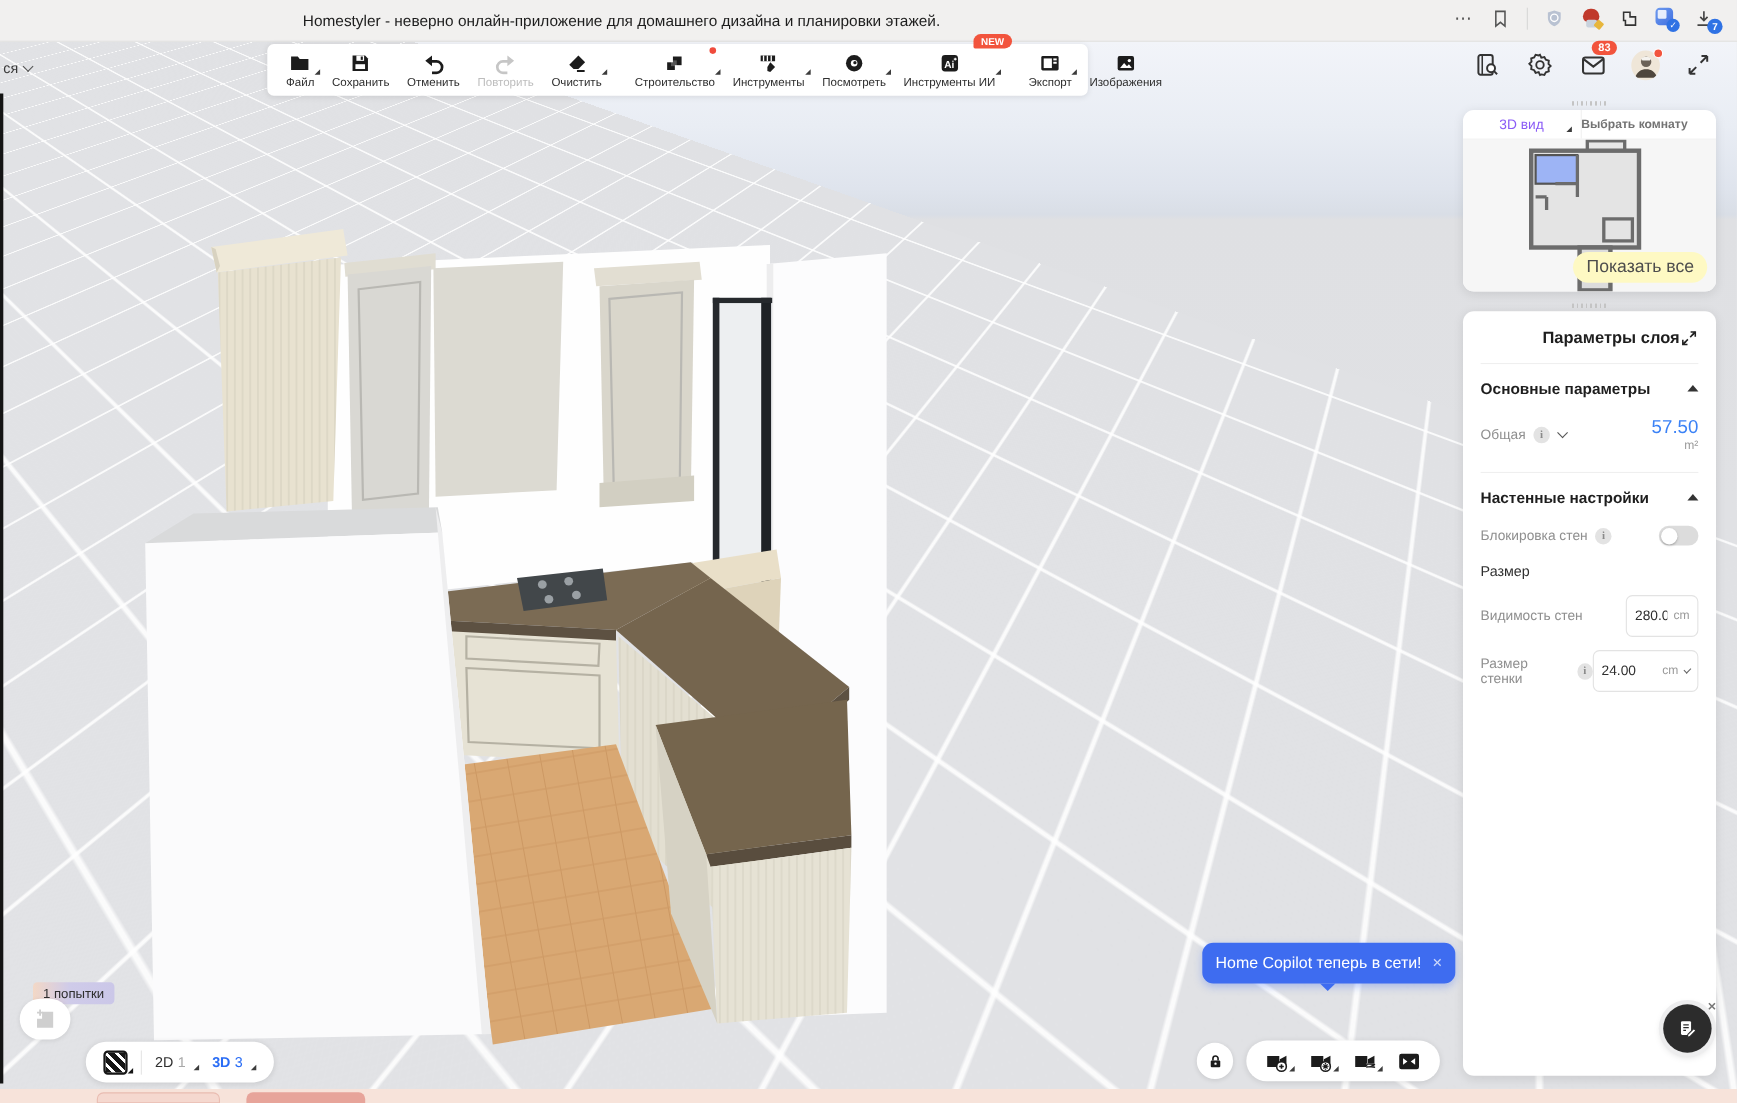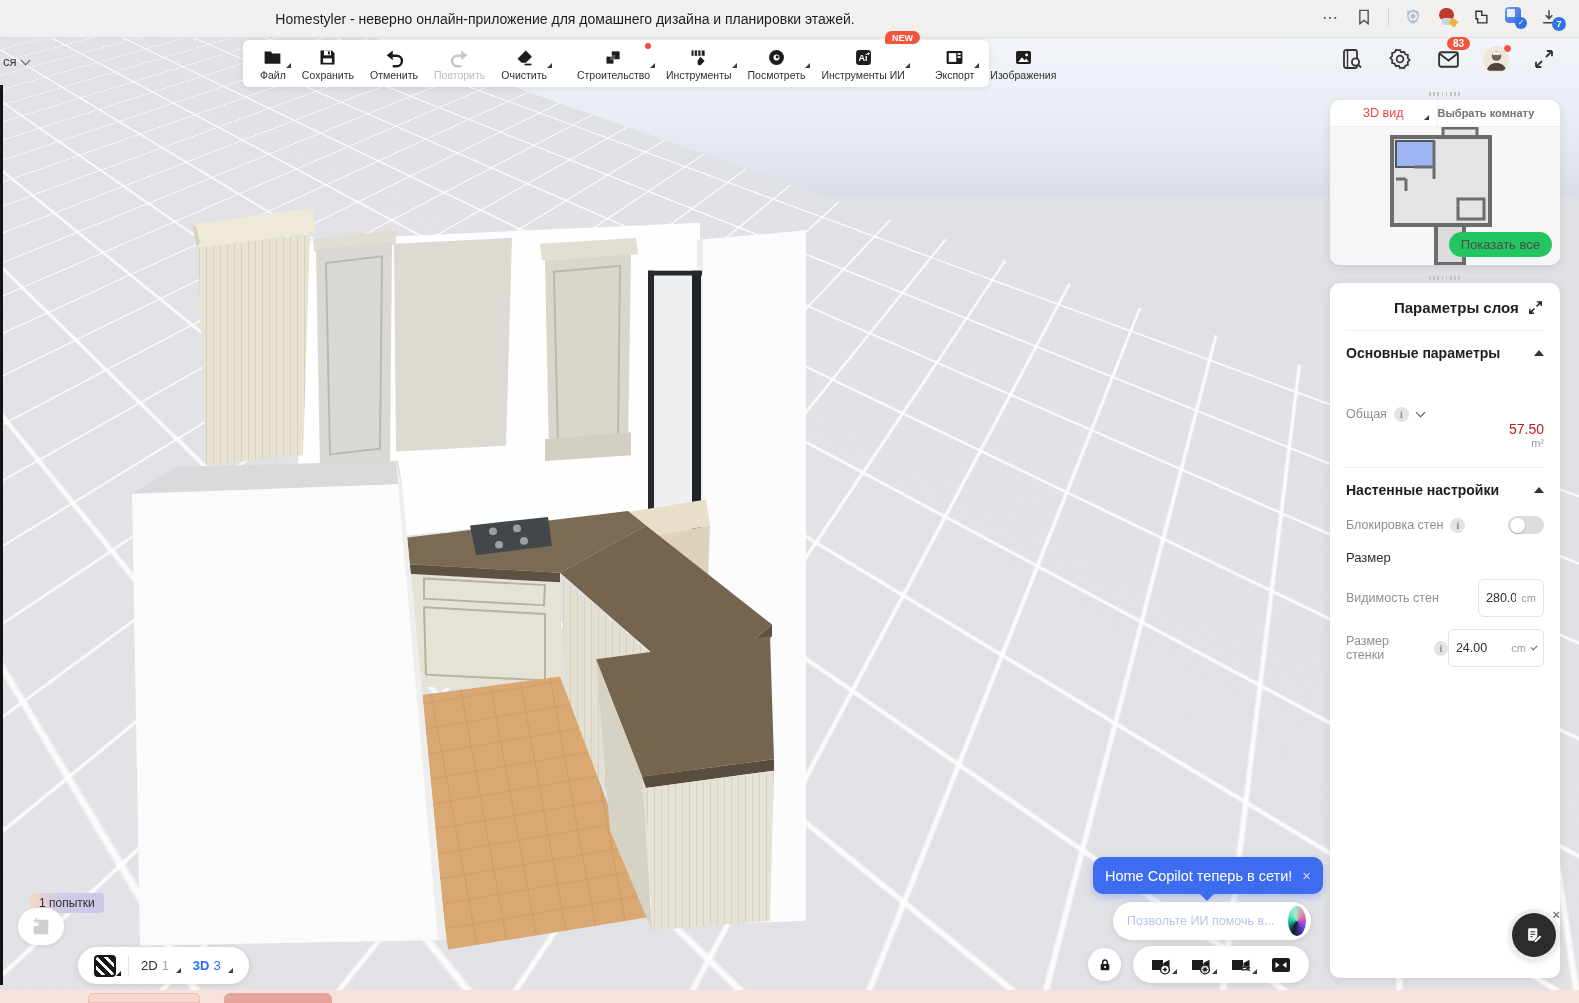--- a/index.html
+++ b/index.html
@@ -43,40 +43,40 @@
   #app-icons { right:22px; top:46px; display:flex; align-items:center; gap:22px; z-index:50; }
   .aicon { position:relative; width:26px; height:26px; display:flex; align-items:center; justify-content:center; cursor:pointer; }
   #mail-badge { position:absolute; top:-9px; left:12px; background:#f2543d; color:#fff; border-radius:9px; font-size:10px; font-weight:bold; padding:1px 6px; }
   #avatar { width:27px; height:27px; border-radius:50%; background:#efe6d8; overflow:hidden; position:relative; }
   #avatar-dot { position:absolute; top:-2px; right:-3px; width:9px; height:9px; border-radius:50%; background:#f2543d; border:1.5px solid #fff; }
 
   
   .drag-dots { width:32px; height:4px; background:repeating-linear-gradient(90deg,#c4c4c4 0 1.5px, transparent 1.5px 4.2px); z-index:48; }
   #minimap-card { left:1330px; top:100px; width:230px; height:165px; background:#fff; border-radius:10px; box-shadow:0 2px 10px rgba(0,0,0,.10); z-index:45; overflow:hidden; }
   #minimap-header { display:flex; height:27px; border-bottom:1px solid #f0f0f0; }
-  #view-mode { position:relative; flex:1; display:flex; align-items:center; justify-content:center; font-size:12.5px; color:#ef4444; cursor:pointer; border-right:1px solid #f0f0f0; }
+  #view-mode { position:relative; flex:1; display:flex; align-items:center; justify-content:center; font-size:12.5px; color:#8b5cf6; cursor:pointer; border-right:1px solid #f0f0f0; }
   #view-mode .corner { top:15px; right:8px; }
   #select-room { flex:1.15; display:flex; align-items:center; justify-content:flex-start; font-size:11px; font-weight:bold; color:#737373; cursor:pointer; }
   #minimap-body { position:relative; height:138px; background:#f6f6f6; }
-  #show-all { position:absolute; right:8px; bottom:8px; background:#22c55e; color:#4d4d4d; font-size:13px; padding:5px 12px; border-radius:15px; cursor:pointer; }
+  #show-all { position:absolute; right:8px; bottom:8px; background:#fef9c3; color:#4d4d4d; font-size:16px; padding:5px 12px; border-radius:15px; cursor:pointer; }
 
   
   #layer-card { left:1330px; top:283px; width:230px; height:695px; background:#fff; border-radius:10px; box-shadow:0 2px 10px rgba(0,0,0,.10); z-index:45; padding:16px 16px 0 16px; }
-  #layer-title-row { display:flex; align-items:center; justify-content:space-between;margin-left:48px; }
+  #layer-title-row { display:flex; align-items:center; justify-content:flex-end; }
   #layer-title { font-size:15px; font-weight:bold; color:#1e1e1e; }
   .hr { height:1px; background:#efefef; margin:14px 0; }
   .sec-row { display:flex; align-items:center; justify-content:space-between; margin:4px 0 0 0; cursor:pointer; }
   .sec-title { font-size:14px; font-weight:bold; color:#1e1e1e; }
   .tri-up { width:0; height:0; border-left:5px solid transparent; border-right:5px solid transparent; border-bottom:6px solid #333; }
   .prow { display:flex; align-items:center; margin-top:18px; }
   .plabel { font-size:12.5px; color:#8f8f8f; }
   .iinfo { width:15px; height:15px; border-radius:50%; background:#e3e3e3; color:#8a8a8a; font-size:10px; font-weight:bold; text-align:center; line-height:15px; margin-left:7px; font-family:"Liberation Serif", serif; }
   .spacer { flex:1; }
   .val-col { text-align:right; }
-  .val-main { font-size:14px; color:#b91c1c;margin-top:42px; }
+  .val-main { font-size:17px; color:#3b82f6; }
   .val-unit { font-size:11px; color:#9a9a9a; }
   #toggle-walllock { width:36px; height:18px; border-radius:9px; background:#dcdcdc; position:relative; cursor:pointer; }
   #toggle-walllock .knob { position:absolute; left:1.5px; top:1.5px; width:15px; height:15px; border-radius:50%; background:#fff; box-shadow:0 1px 2px rgba(0,0,0,.25); }
   .size-head { font-size:13px; color:#2e2e2e; margin-top:16px; }
   .inpbox { display:flex; align-items:center; border:1px solid #e3e3e3; border-radius:6px; height:38px; padding:0 7px; background:#fff; }
   .inpbox input { border:0; outline:0; width:100%; font-size:12.5px; color:#2e2e2e; text-align:right; font-family:"Liberation Sans",sans-serif; background:transparent; }
   .inpbox .unit { font-size:11px; color:#9a9a9a; margin-left:5px; }
   .inpbox .chev { border-color:#666; width:6px; height:6px; margin-left:6px; }
 
   
@@ -476,24 +476,20 @@
       <span class="m-blue">3</span>
       <span class="corner"></span>
     </span>
   </div>
 
   <div id="copilot-tip" class="abs">
     <span id="copilot-tip-text">Home Copilot теперь в сети!</span>
     <span id="copilot-close">×</span>
   </div>
   <div id="copilot-pointer" class="abs"></div>
-  <div id="copilot-input-pill" class="abs">
-    <input id="copilot-input" placeholder="Позвольте ИИ помочь в..." style="">
-    <span id="copilot-logo"></span>
-  </div>
   <div id="lock-btn" class="abs">
     <svg width="16" height="16" viewBox="0 0 24 24">
         <rect x="5.5" y="10.5" width="13" height="9.5" rx="1.5" fill="#1c1c1c"></rect>
         <path d="M8.5 10.5V8a3.5 3.5 0 0 1 7 0v2.5" fill="none" stroke="#1c1c1c" stroke-width="2.2"></path>
         <circle cx="12" cy="15" r="1.6" fill="#fff"></circle>
       </svg>
   </div>
   <div id="cam-pill" class="abs">
     <span class="cam-item">
       <svg width="24" height="24" viewBox="0 0 24 24">

